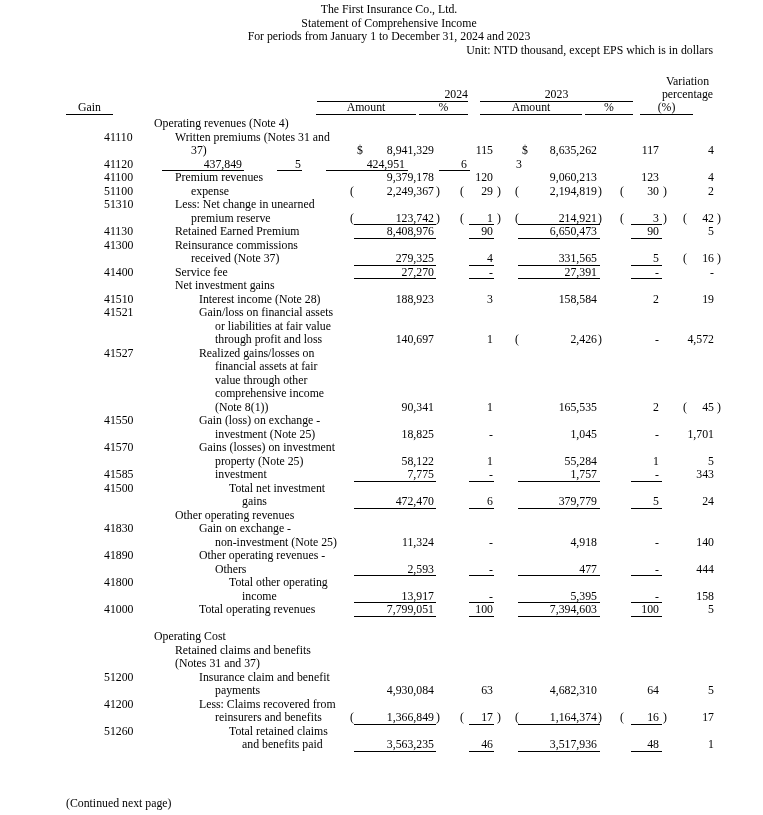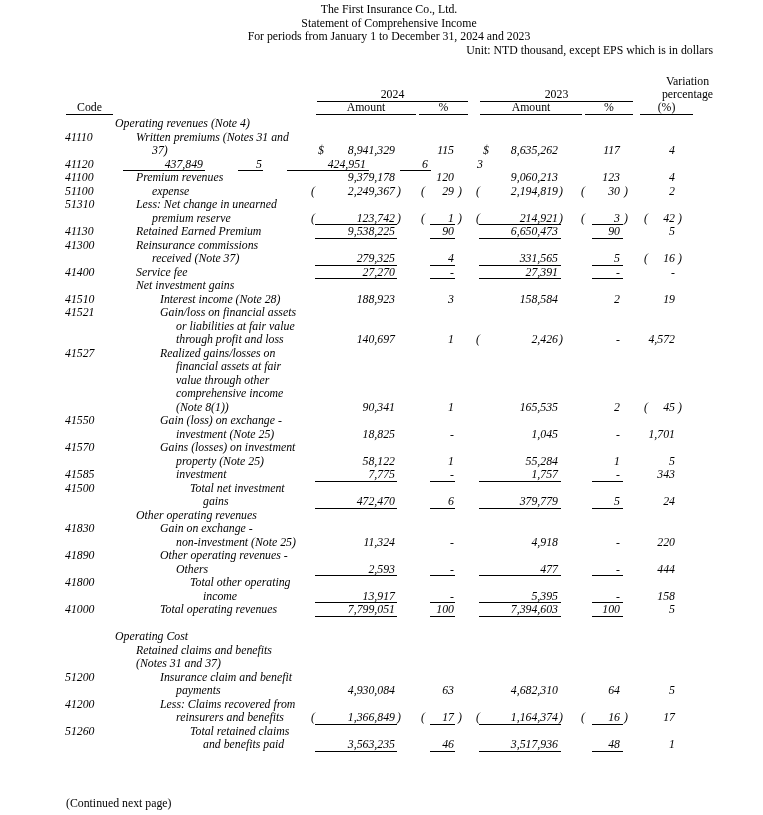--- a/index.html
+++ b/index.html
@@ -8,21 +8,21 @@
     font-family:"Liberation Serif", serif; font-size:11.8px; color:#000;
     overflow:hidden; line-height:13.5px;
   }
   .abs { position:absolute; }
   .ctr { text-align:center; }
   .rgt { text-align:right; }
   
   .hline { position:absolute; height:0; border-top:1px solid #000; }
   
   #tbody { position:absolute; top:117px; left:0; width:763px; }
-  .row { display:flex; align-items:flex-end; padding-left:65px;font-style:italic; }
+  .row { display:flex; align-items:flex-end; padding-left:104px; }
   .row.gap { margin-top:13.5px; }
   .c-code { width:48px; align-self:flex-start; height:13.5px; }
   .c-desc { width:192px; }
   .dl { white-space:nowrap; height:13.5px; }
   .i0 { padding-left:2px; }
   .i1 { padding-left:23px; }
   .i2 { padding-left:39px; }
   .i3 { padding-left:47px; }
   .i4 { padding-left:63px; }
   .i5 { padding-left:77px; }
@@ -53,24 +53,24 @@
 
   <div class="abs ctr" style="left:10px; top:3px; width:758px;">The First Insurance Co., Ltd.</div>
   <div class="abs ctr" style="left:10px; top:16.5px; width:758px;">Statement of Comprehensive Income</div>
   <div class="abs ctr" style="left:10px; top:30px; width:758px;">For periods from January 1 to December 31, 2024 and 2023</div>
   <div class="abs rgt" style="right:50px; top:44px; width:400px;">Unit: NTD thousand, except EPS which is in dollars</div>
 
   <div class="abs ctr" style="left:650px; top:75px;  width:75px;">Variation</div>
   <div class="abs ctr" style="left:650px; top:88px;  width:75px;">percentage</div>
   <div class="abs ctr" style="left:640px; top:101px; width:53px;">(%)</div>
 
-  <div class="abs ctr" style="left:317px; top:88px; width:151px;">2024</div>
+  <div class="abs ctr" style="left:317px; top:88px; width:151px;text-align:right;">2024</div>
   <div class="abs ctr" style="left:480px; top:88px; width:153px;">2023</div>
 
-  <div class="abs ctr" style="left:66px;  top:101px; width:47px;">Code</div>
+  <div class="abs ctr" style="left:66px;  top:101px; width:47px;">Gain</div>
   <div class="abs ctr" style="left:316px; top:101px; width:100px;">Amount</div>
   <div class="abs ctr" style="left:419px; top:101px; width:49px;">%</div>
   <div class="abs ctr" style="left:480px; top:101px; width:102px;">Amount</div>
   <div class="abs ctr" style="left:585px; top:101px; width:48px;">%</div>
 
   <div class="hline" style="left:317px; top:101px; width:151px;"></div>
   <div class="hline" style="left:480px; top:101px; width:153px;"></div>
   <div class="hline" style="left:66px;  top:114px; width:47px;"></div>
   <div class="hline" style="left:316px; top:114px; width:100px;"></div>
   <div class="hline" style="left:419px; top:114px; width:49px;"></div>
@@ -216,21 +216,21 @@
           <span class="val">42</span>
           <span class="pc">)</span>
         </div>
       </div>
       <div class="row">
         <div class="c-code">41130</div>
         <div class="c-desc">
           <div class="dl i1">Retained Earned Premium</div>
         </div>
         <div class="cell c-a1 u">
-          <span class="val">9,538,225</span>
+          <span class="val">8,408,976</span>
           <i class="ln"></i>
         </div>
         <div class="cell c-p1 u">
           <span class="val">90</span>
           <i class="ln"></i>
         </div>
         <div class="cell c-a2 u">
           <span class="val">6,650,473</span>
           <i class="ln"></i>
         </div>
@@ -487,21 +487,21 @@
         <div class="cell c-p1">
           <span class="val">-</span>
         </div>
         <div class="cell c-a2">
           <span class="val">4,918</span>
         </div>
         <div class="cell c-p2">
           <span class="val">-</span>
         </div>
         <div class="cell c-var">
-          <span class="val">220</span>
+          <span class="val">140</span>
         </div>
       </div>
       <div class="row">
         <div class="c-code">41890</div>
         <div class="c-desc">
           <div class="dl i3">Other operating revenues -</div>
           <div class="dl i4">Others</div>
         </div>
         <div class="cell c-a1 u">
           <span class="val">2,593</span>

